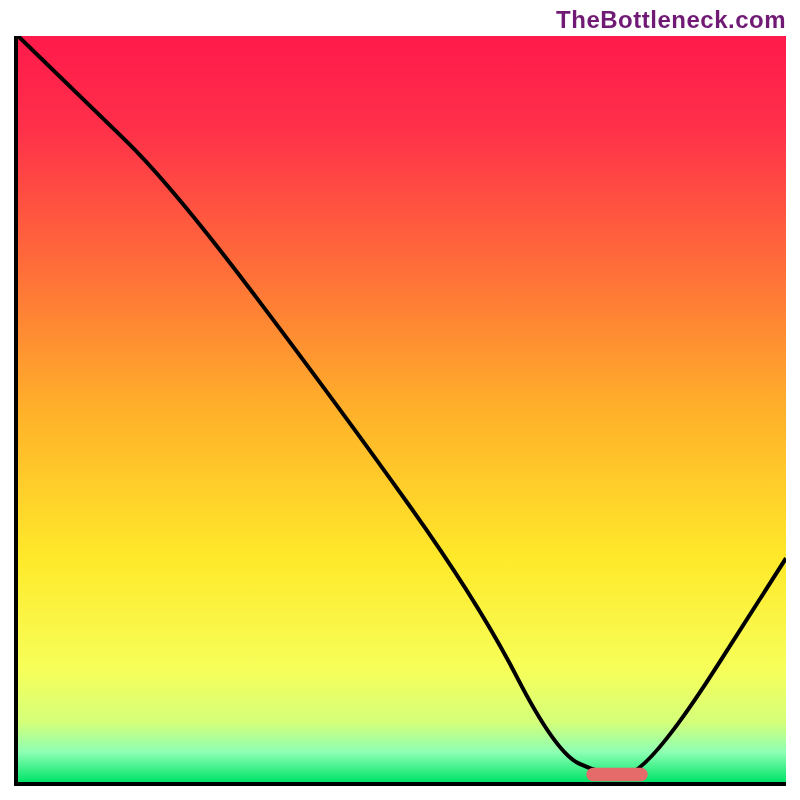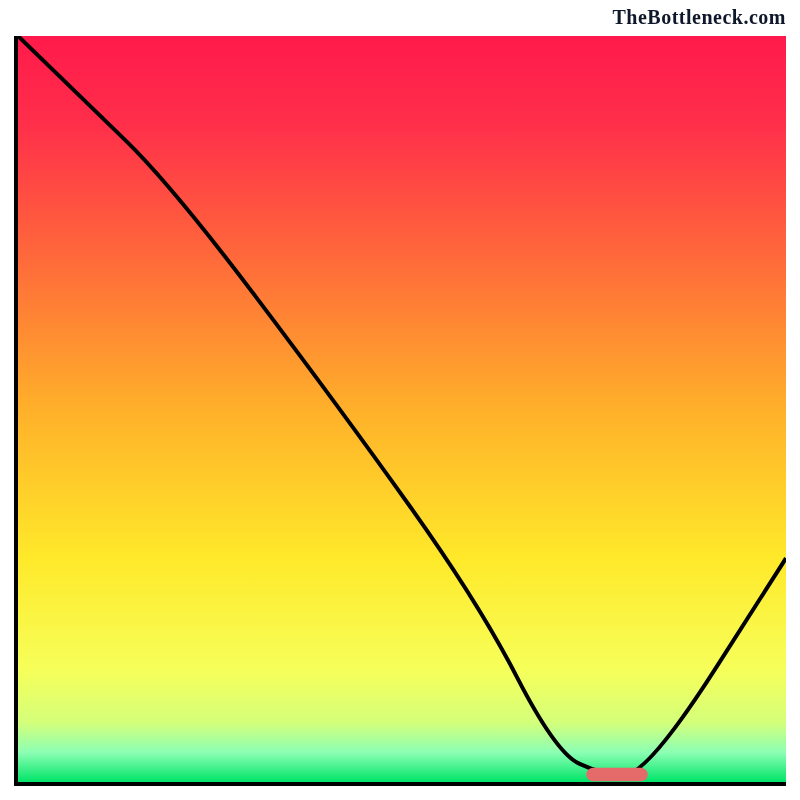--- a/index.html
+++ b/index.html
@@ -12,25 +12,24 @@
   }
   .wrap {
     position: relative;
     width: 800px;
     height: 800px;
   }
   .attribution {
     position: absolute;
     top: 6px;
     right: 14px;
-    font-size: 20px;
+    font-size: 24px;
     font-weight: bold;
-    color: #0f172a;
+    color: #701a75;
     letter-spacing: 0.5px;
-    font-family: Liberation Serif, serif;
   }
   .plot-frame {
     position: absolute;
     left: 14px;
     top: 36px;
     width: 772px;
     height: 750px;
     border-left: 4px solid #000;
     border-bottom: 4px solid #000;
     box-sizing: border-box;

